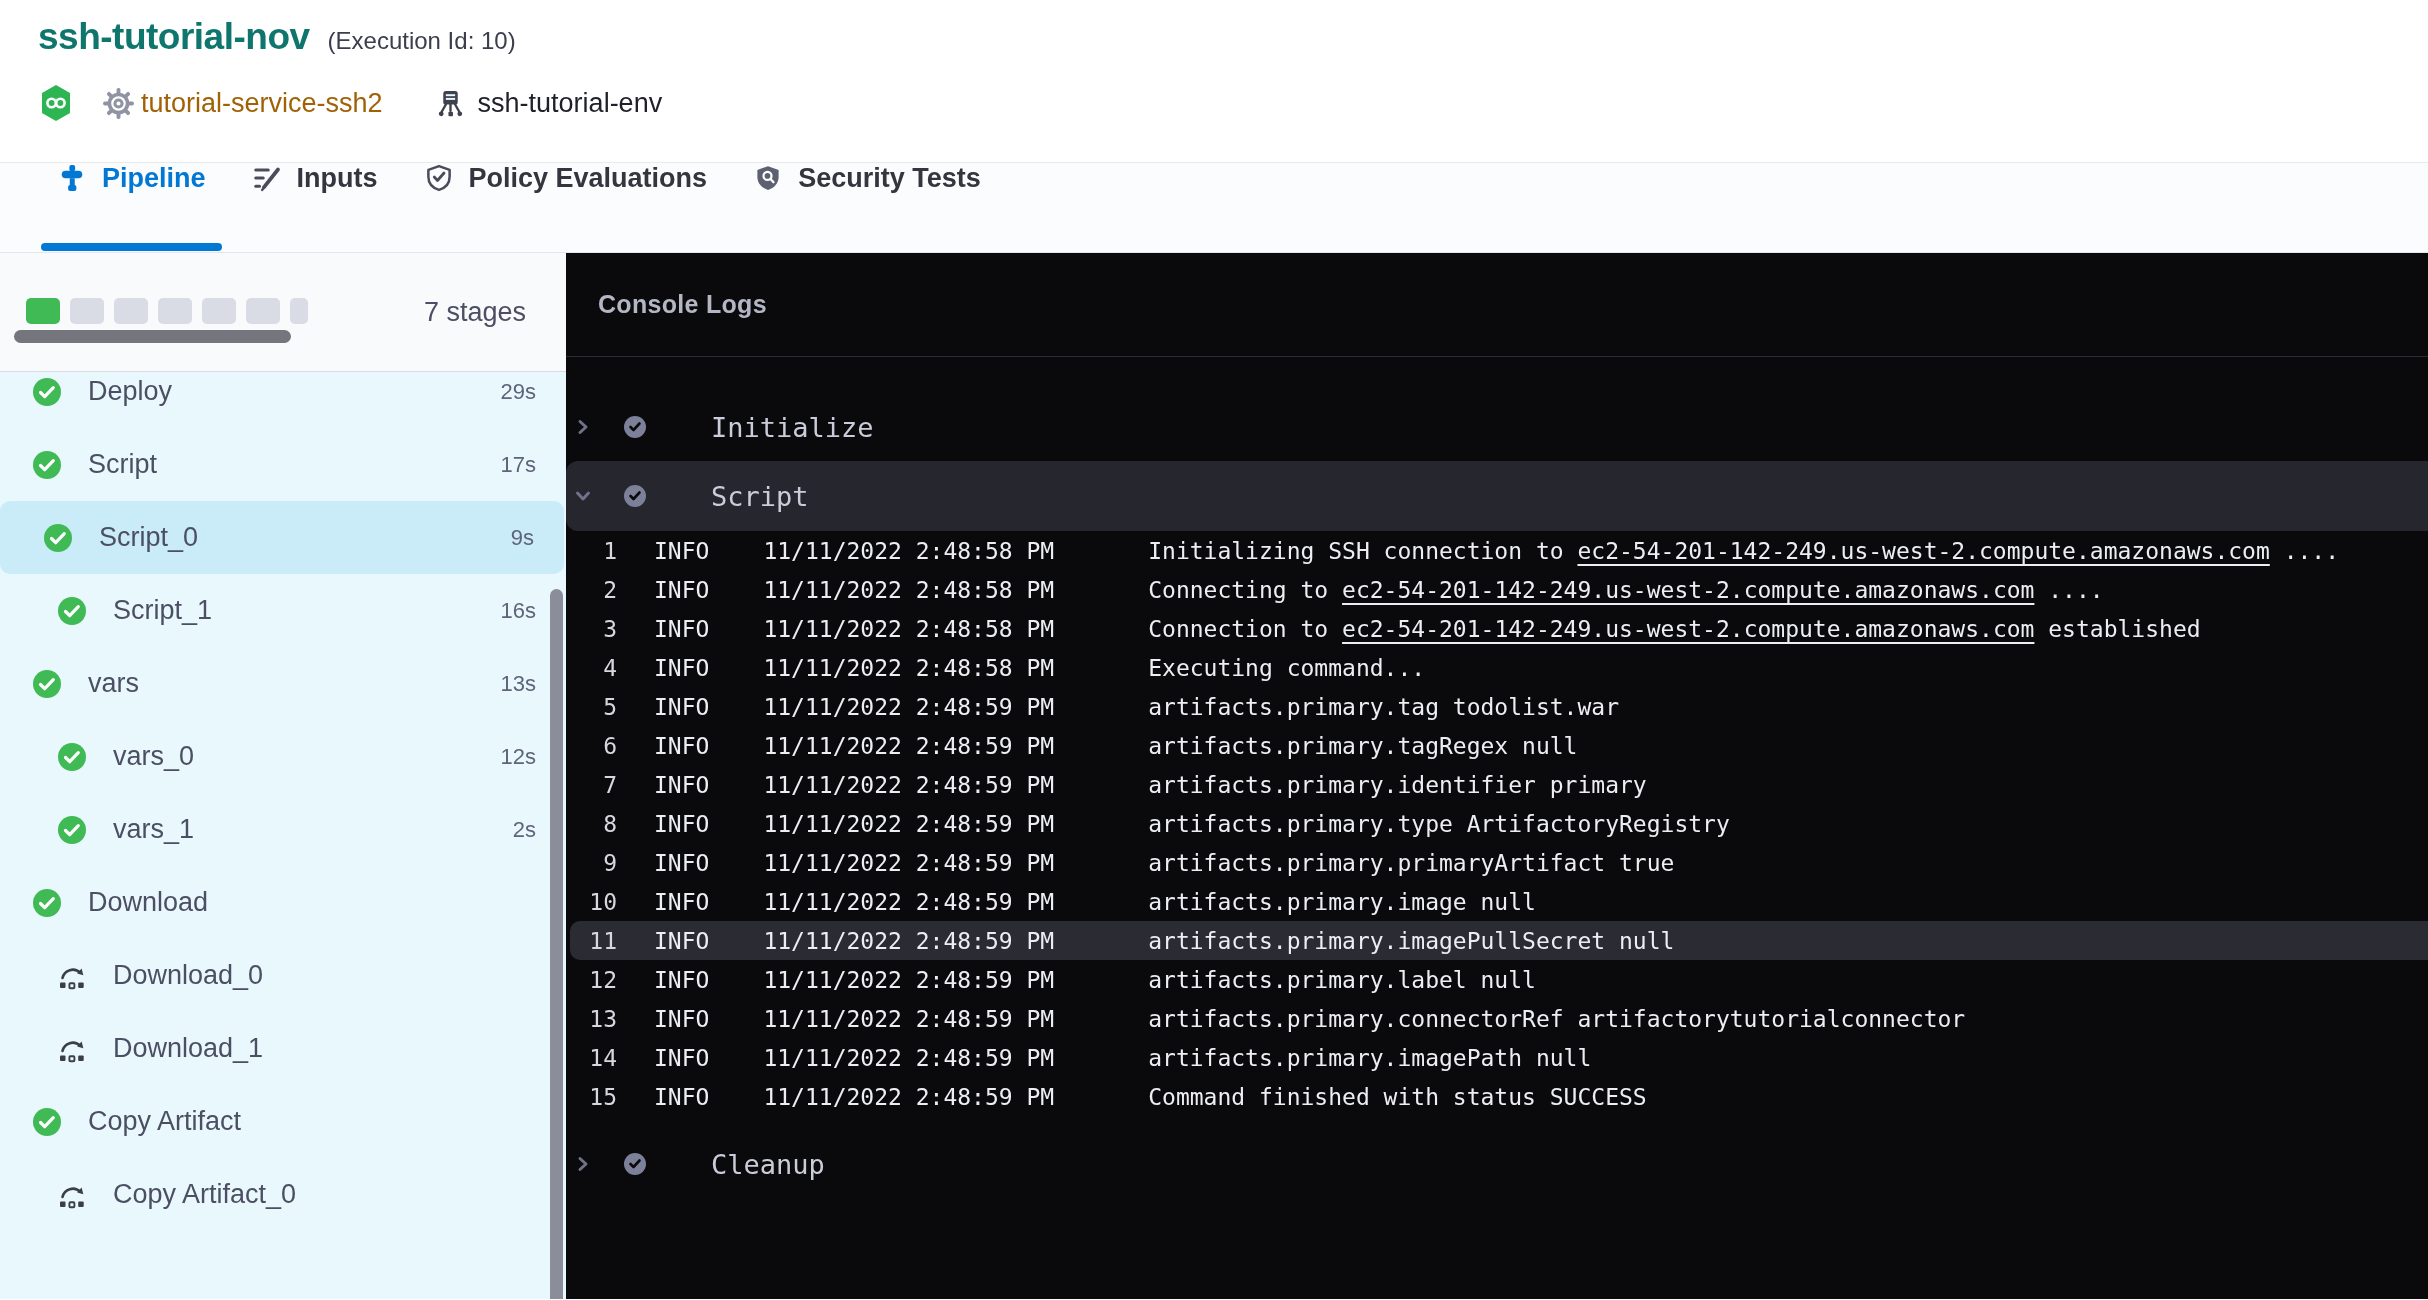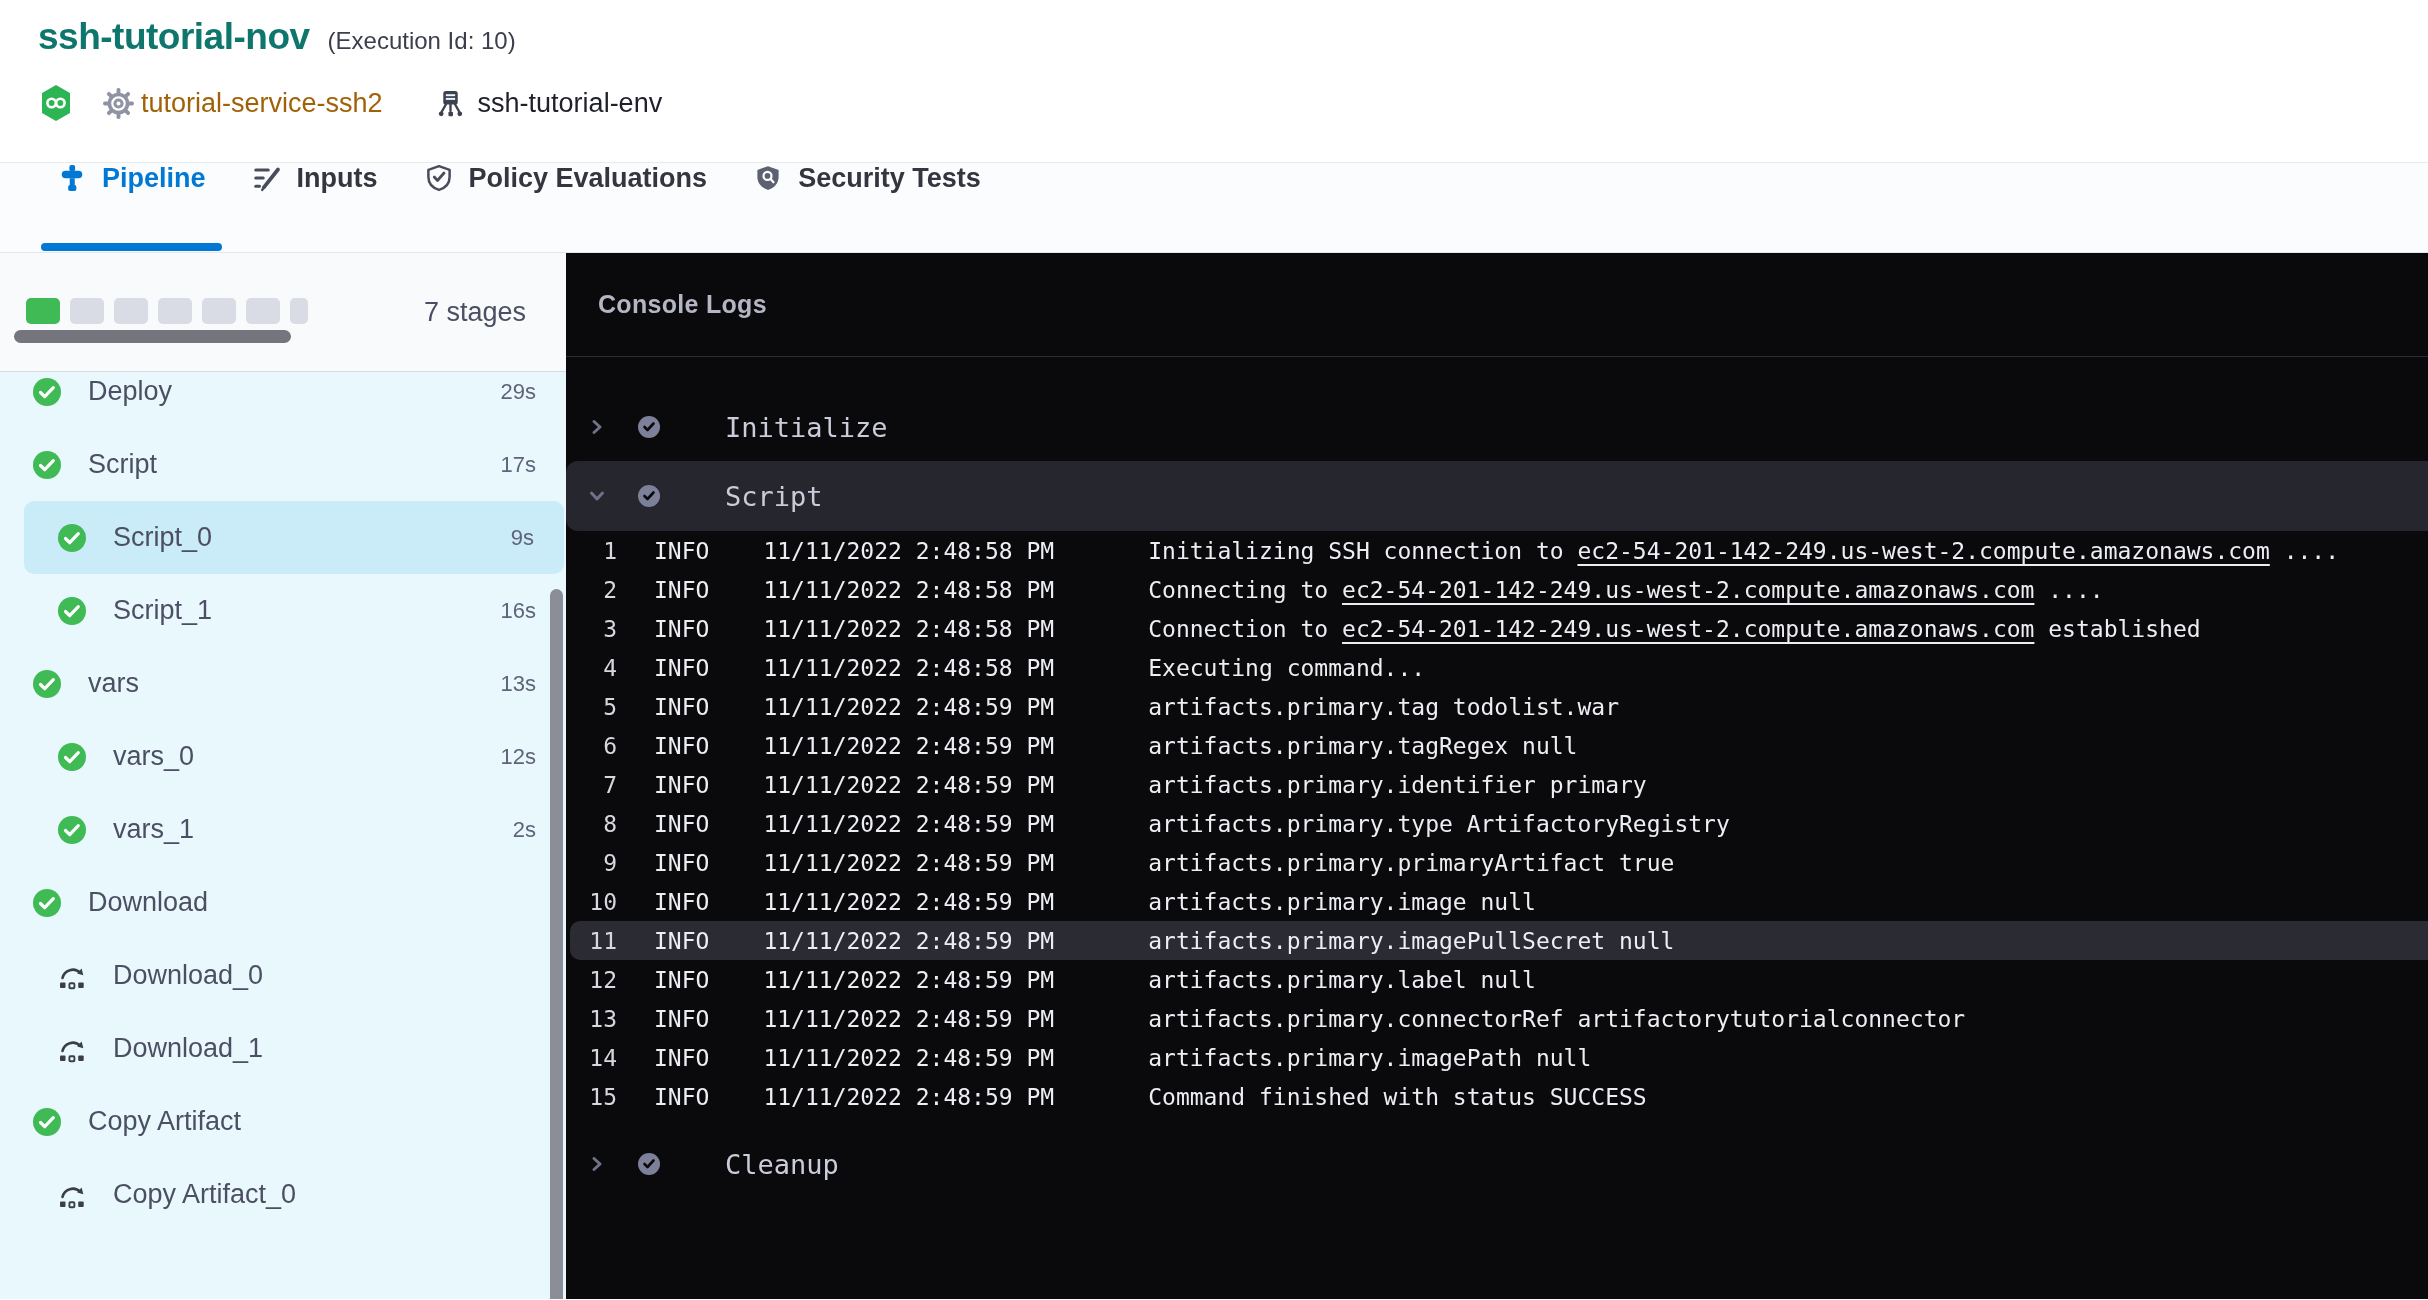--- a/index.html
+++ b/index.html
@@ -39,35 +39,35 @@
   .segment.done { background:#3fba55; }
   .segment:last-child { width:18px; }
   .h-scrollbar { position:absolute; left:14px; top:77px; width:277px; height:13px;
                  border-radius:7px; background:#75767d; }
   .stages-count { position:absolute; right:40px; top:44px; font-size:27px; color:#4c4f63; }
 
   .stage-list { position:absolute; top:120px; bottom:0; left:0; right:0; overflow:hidden; }
   .stage-row { height:73px; display:flex; align-items:center; padding:0 30px 0 32px; }
   .stage-row:first-child { margin-top:-18px; }
   .stage-row.level1 { padding-left:57px; }
-  .stage-row.selected { background:#c9ecf8; border-radius:10px; margin-left:24px; margin-right:2px;
-                        padding-left:33px; }
+  .stage-row.selected { background:#c9ecf8; border-radius:10px; margin-right:2px;
+                        padding-left:43px; }
   .stage-ic { display:flex; flex:none; }
   .stage-label { font-size:27px; color:#4c4f63; margin-left:26px; white-space:nowrap; }
   .stage-duration { margin-left:auto; font-size:22px; color:#60637a; }
   .v-scrollbar { position:absolute; right:3px; top:336px; width:13px; height:720px;
                  border-radius:7px; background:#8b8e99; z-index:4; }
 
   
   .console { flex:1; background:#0a0a0d; position:relative; overflow:hidden; }
   .console-head { height:104px; border-bottom:1px solid #2c2c33; display:flex; align-items:center;
                   padding-left:32px; }
   .console-title { font-size:25px; font-weight:bold; color:#b4b6c4; letter-spacing:0.3px; }
   .console-body { padding-top:36px; font-family:"DejaVu Sans Mono", monospace; }
-  .section { height:68px; display:flex; align-items:center; padding-left:18px;
+  .section { height:68px; display:flex; align-items:center; padding-left:4px;
              font-size:27px; color:#caccd9; cursor:pointer; }
   .section .chev { width:26px; display:flex; justify-content:center; flex:none; }
   .section .sec-check { margin-left:27px; display:flex; flex:none; }
   .section .sec-label { margin-left:64px; }
   .section.script { background:#25262e; border-radius:12px 0 0 12px; height:70px; }
   .section.cleanup { margin-top:14px; }
 
   .log-line { height:39px; display:flex; align-items:center; font-size:23px; color:#eceef2;
               white-space:pre; padding-left:18px; }
   .log-line.highlight { background:#2a2b33; border-radius:10px 0 0 10px; margin-left:4px; padding-left:14px; }

